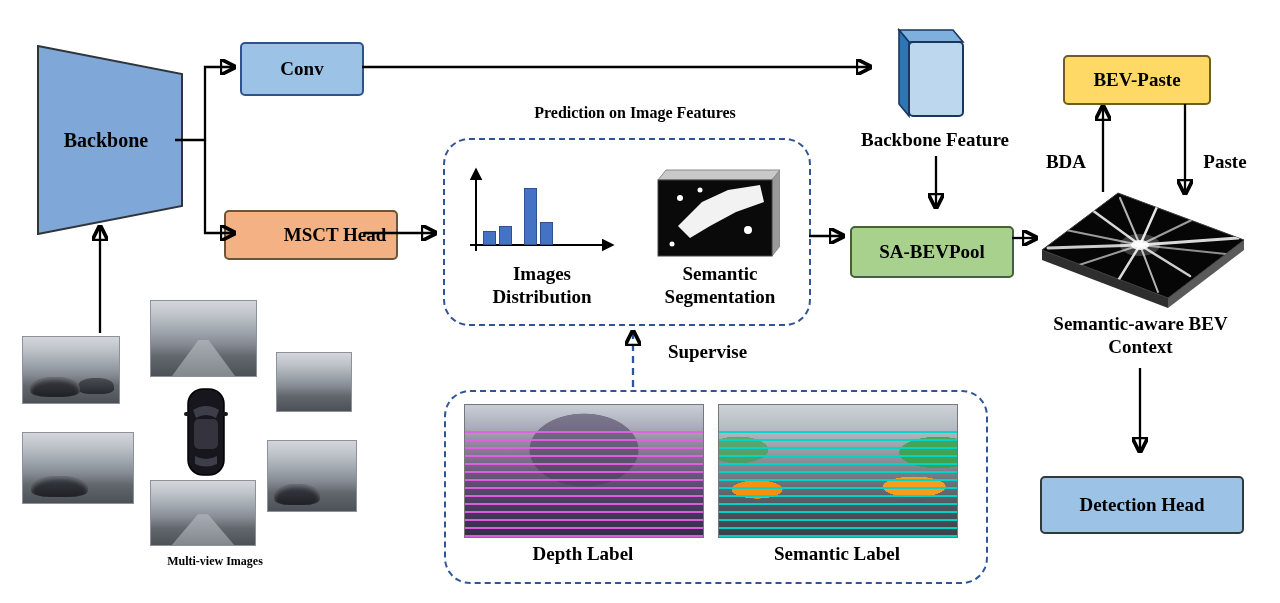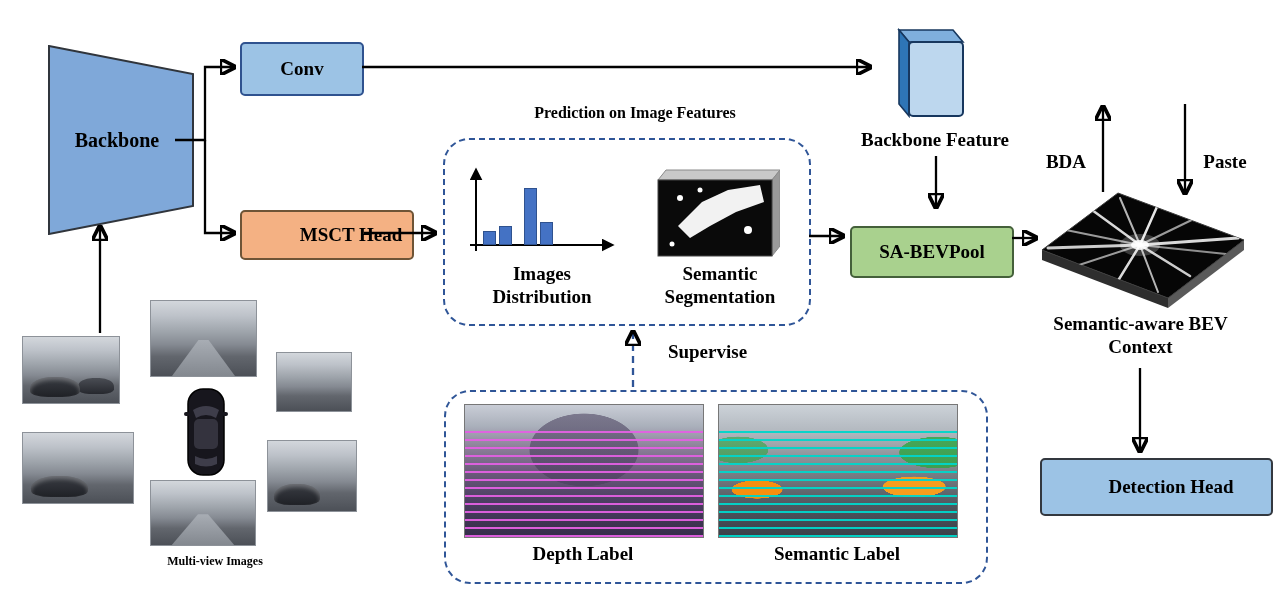--- a/index.html
+++ b/index.html
@@ -84,30 +84,30 @@
     <path d="M364,233 L435,233" marker-end="url(#mB)"></path>
     <path d="M809,236 L843,236" marker-end="url(#mB)"></path>
     <path d="M936,156 L936,207" marker-end="url(#mB)"></path>
     <path d="M1012,238 L1036,238" marker-end="url(#mB)"></path>
     <path d="M1103,192 L1103,107" marker-end="url(#mB)"></path>
     <path d="M1185,104 L1185,193" marker-end="url(#mB)"></path>
     <path d="M1140,368 L1140,451" marker-end="url(#mB)"></path>
     <path class="navy" d="M633,387 L633,332" marker-end="url(#mN)"></path>
   </svg>
 
-  <div style="position:absolute;left:48px;top:45px;width:138px;height:190px;z-index:2;">
+  <div style="position:absolute;left:37px;top:45px;width:138px;height:190px;z-index:2;">
     <svg width="146" height="190">
       <polygon points="1,1 145,29 145,161 1,189" fill="var(--backbone-blue,#7FA8D9)" stroke="#30353c" stroke-width="2"></polygon>
     </svg>
     <div style="position:absolute;inset:0;display:flex;align-items:center;justify-content:center;
                 font-weight:bold;font-size:20px;">Backbone</div>
   </div>
 
   <div class="node node--blue" style="left:240px;top:42px;width:120px;height:50px;">Conv</div>
-  <div class="node node--orange" style="left:240px;top:210px;width:122px;height:46px;padding-left:48px;">MSCT Head</div>
+  <div class="node node--orange" style="left:224px;top:210px;width:122px;height:46px;padding-left:48px;">MSCT Head</div>
 
   <div class="caption" style="left:455px;top:103px;width:360px;font-size:16px;">Prediction on Image Features</div>
   <div class="group-box" style="left:443px;top:138px;width:364px;height:184px;"></div>
 
   <div class="hist" style="left:462px;top:158px;width:160px;height:100px;">
     <svg width="160" height="100">
       <defs>
         <marker id="mA" viewBox="0 0 10 10" refX="8" refY="5" markerWidth="6.5" markerHeight="6.5" orient="auto-start-reverse">
           <path d="M0,0 L10,5 L0,10 z" fill="#000"></path>
         </marker>
@@ -141,20 +141,21 @@
   <div class="img3d" style="left:885px;top:28px;width:92px;height:100px;">
     <svg width="92" height="100">
       <polygon points="24,14 78,14 68,2 14,2" fill="#7FAFDD" stroke="#17375E" stroke-width="1.6"></polygon>
       <polygon points="24,14 14,2 14,76 24,88" fill="#2E75B6" stroke="#17375E" stroke-width="1.6"></polygon>
       <rect x="24" y="14" width="54" height="74" rx="4" fill="#BDD7EE" stroke="#17375E" stroke-width="2"></rect>
     </svg>
   </div>
   <div class="caption" style="left:845px;top:128px;width:180px;">Backbone Feature</div>
 
   <div class="node node--green" style="left:850px;top:214px;width:160px;height:48px;margin-top:12px;">SA-BEVPool</div>
+  <div class="node node--yellow" style="left:1063px;top:55px;width:144px;height:46px;">BEV-Paste</div>
   <div class="caption" style="left:1038px;top:150px;width:56px;">BDA</div>
   <div class="caption" style="left:1194px;top:150px;width:62px;">Paste</div>
 
   <div class="img3d" style="left:1040px;top:188px;width:210px;height:122px;">
     <svg width="210" height="122">
       <defs>
         <clipPath id="bevclip">
             <polygon points="2,62 78,5 204,52 128,110"></polygon>
           </clipPath>
       </defs>
@@ -174,21 +175,21 @@
         <line x1="100" y1="57" x2="118" y2="104" stroke-width="2" opacity="0.7"></line>
         <line x1="100" y1="57" x2="76" y2="96" stroke-width="2.5" opacity="0.85"></line>
         <line x1="100" y1="57" x2="36" y2="78" stroke-width="2" opacity="0.6"></line>
       </g>
       <ellipse cx="100" cy="57" rx="20" ry="11" fill="#fff" opacity="0.22"></ellipse>
       <ellipse cx="100" cy="57" rx="9" ry="5" fill="#fff" opacity="0.85"></ellipse>
     </svg>
   </div>
   <div class="caption" style="left:1053px;top:312px;width:175px;">Semantic-aware BEV Context</div>
 
-  <div class="node node--blue" style="left:1040px;top:458px;width:200px;height:54px;border-color:#33383f;padding-left:29px;">Detection Head</div>
+  <div class="node node--blue" style="left:1040px;top:476px;width:200px;height:54px;border-color:#33383f;">Detection Head</div>
 
   <div class="caption" style="left:650px;top:340px;width:115px;">Supervise</div>
 
   <div class="group-box" style="left:444px;top:390px;width:540px;height:190px;"></div>
   <div class="photo-label photo-depth" style="left:464px;top:404px;width:238px;height:132px;"></div>
   <div class="photo-label photo-sem" style="left:718px;top:404px;width:238px;height:132px;"></div>
   <div class="caption" style="left:752px;top:542px;width:170px;">Semantic Label</div>
   <div class="caption" style="left:498px;top:542px;width:170px;">Depth Label</div>
 
   <div class="photo has-car has-car2" style="left:22px;top:336px;width:96px;height:66px;"></div>

